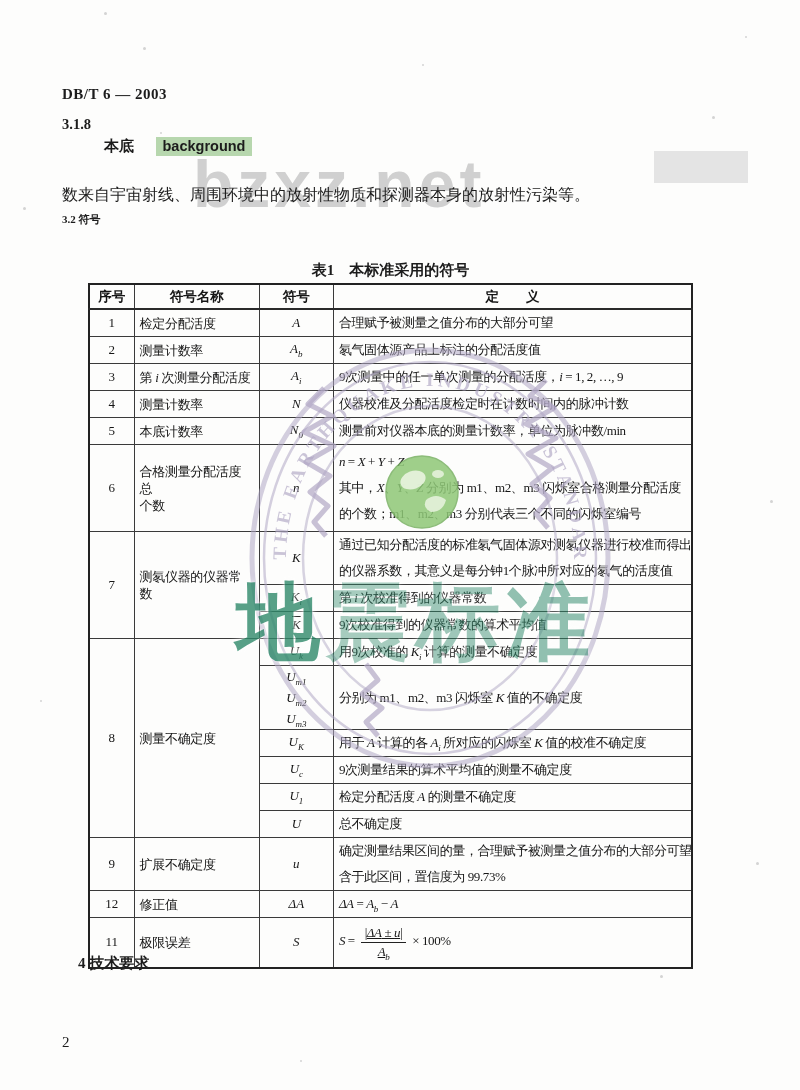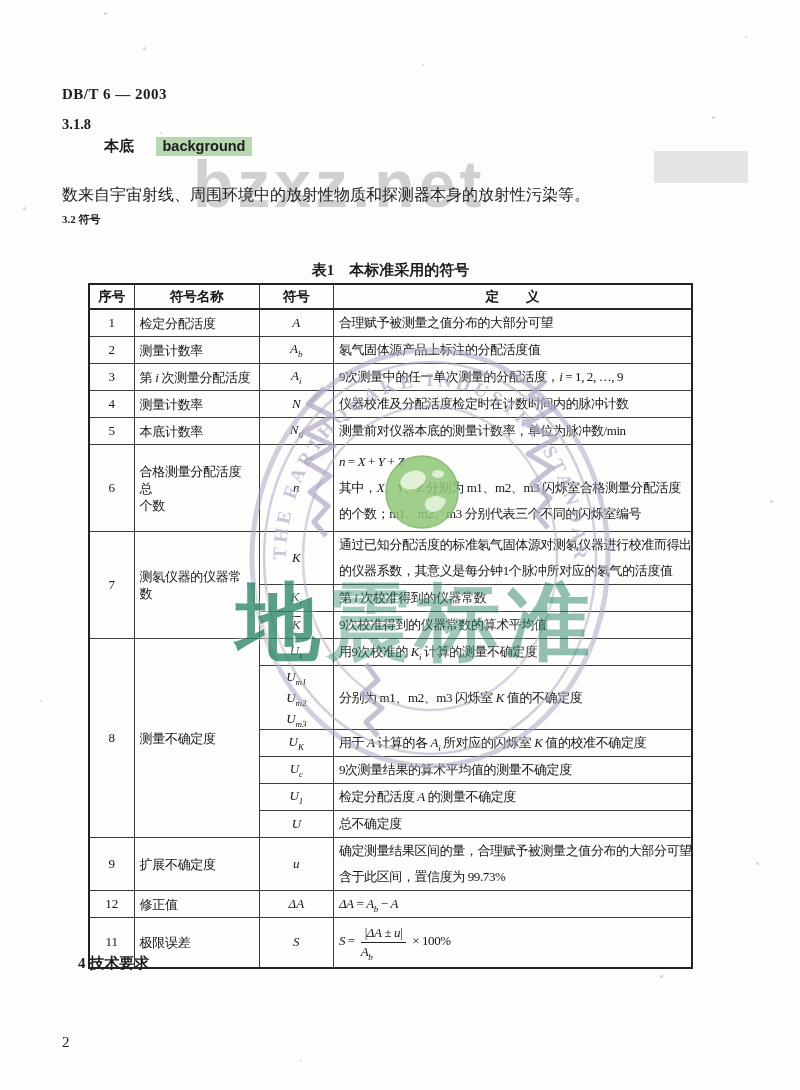--- a/index.html
+++ b/index.html
@@ -45,21 +45,21 @@
                vertical-align:middle;color:#161616;}
   td.no{text-align:center;font-size:13.5px;}
   td.nm{letter-spacing:-.3px;line-height:17px;}
   td.sy{text-align:center;}
   td.df{padding-left:8px;letter-spacing:-.4px;}
   td.df .dl{white-space:nowrap;line-height:26px;}
   tr.hdr td{font-weight:bold;text-align:center;font-size:13.5px;border-bottom:2px solid #2a2a2a;}
   i.v{font-family:"Liberation Serif","DejaVu Serif",serif;font-style:italic;}
   sub{font-size:9px;font-style:italic;line-height:1;}
   .bar{text-decoration:overline;}
-  .frac{display:inline-block;vertical-align:middle;text-align:left;margin:0 3px;}
+  .frac{display:inline-block;vertical-align:middle;text-align:center;margin:0 3px;text-decoration:underline;}
   .frac .num{display:block;border-bottom:1px solid #222;padding:0 4px;line-height:19px;}
   .frac .den{display:block;line-height:18px;}
   .symstack div{line-height:21px;}
 </style>
 </head>
 <body>
 
 <div class="page">
 
   <div class="wm-site">bzxz.net</div>

